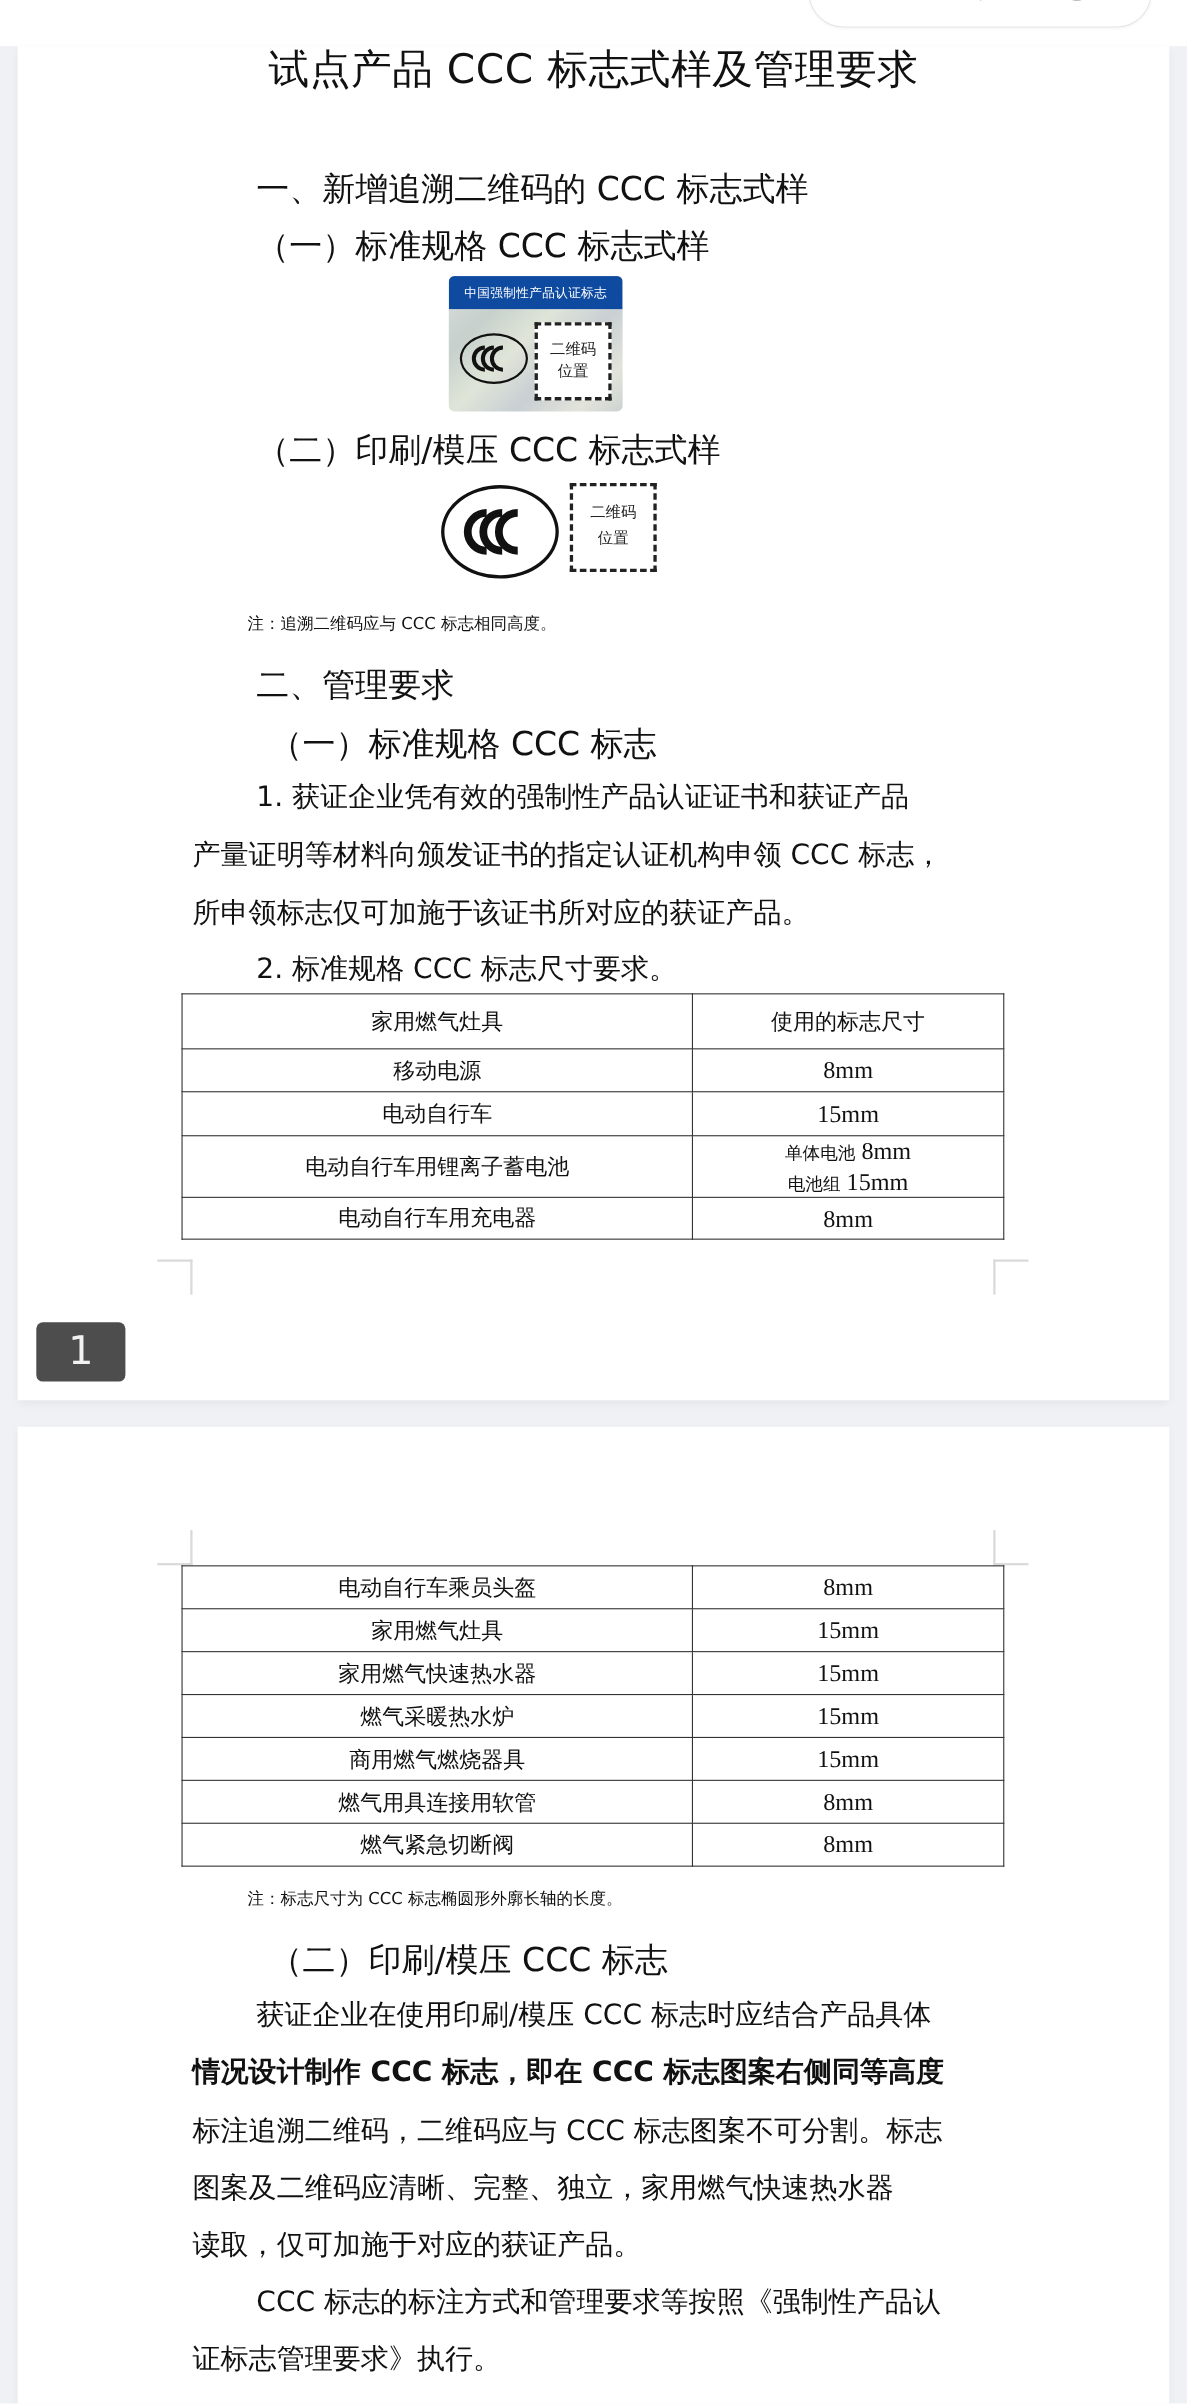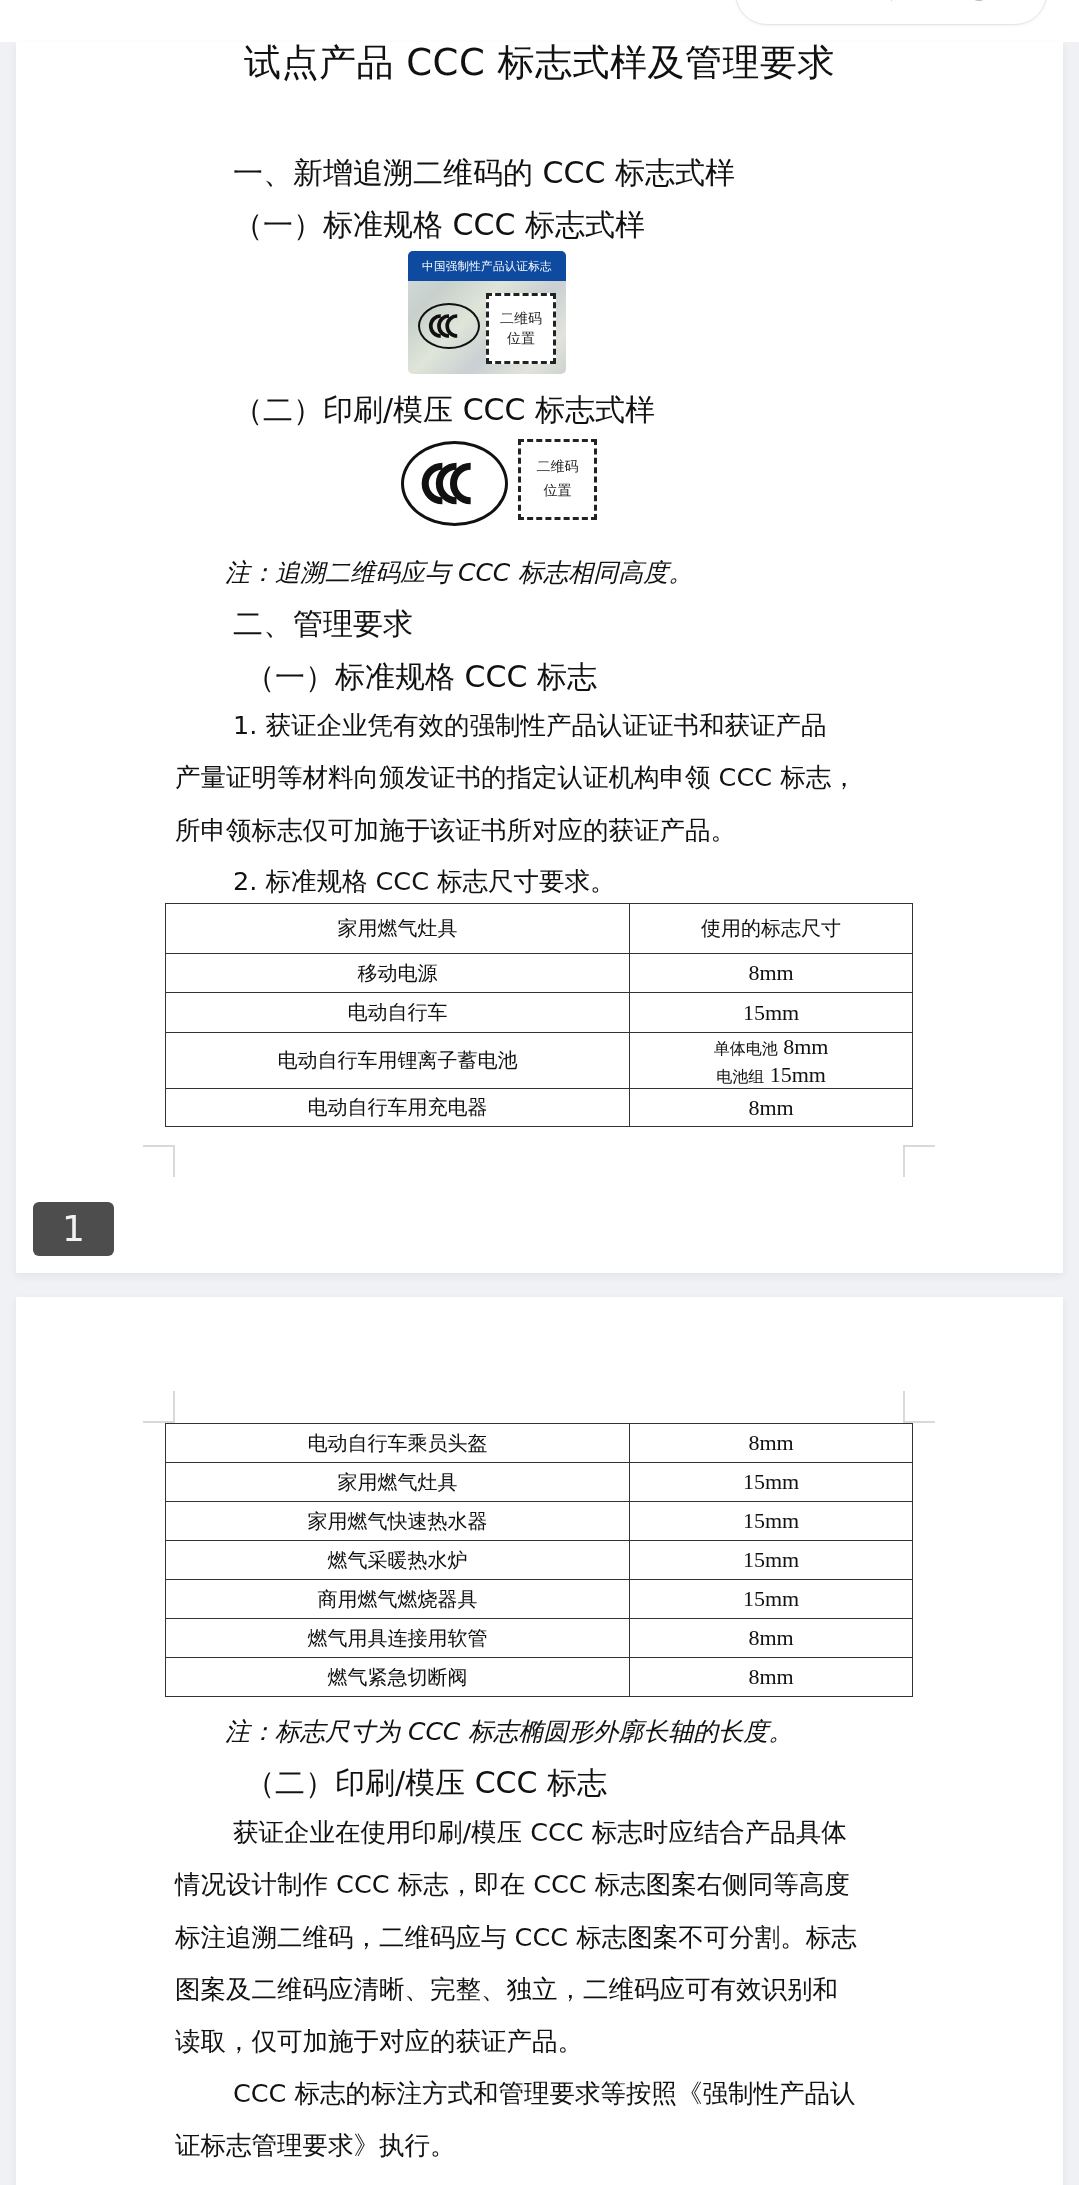--- a/index.html
+++ b/index.html
@@ -20,21 +20,21 @@
   .page {
     position:absolute; left:16px; width:1047px; background:#fff;
     box-shadow:0 3px 8px rgba(0,0,0,0.06);
   }
   .page1 { top:42px; height:1231px; }
   .page2 { top:1297px; height:900px; }
   .t { position:absolute; white-space:nowrap; line-height:1; }
   .title { font-size:37px; left:0; width:1079px; text-align:center; top:44px; letter-spacing:0.5px; }
   .h1 { font-size:30px; }
   .body { font-size:25.5px; }
-  .note { font-size:25px;font-style:italic; }
+  .note { font-size:15px; }
   .corner { position:absolute; background:#d9d9d9; }
   table.spec {
     position:absolute; left:165px; width:748px; border-collapse:collapse;
     font-size:20px; table-layout:fixed;
   }
   table.spec td {
     border:1.5px solid #333; text-align:center; vertical-align:middle; padding:0;
     line-height:1.25;
   }
   table.spec td.size { font-family:"Liberation Serif","DejaVu Serif",serif; font-size:22px; }
@@ -203,18 +203,18 @@
     <td>燃气紧急切断阀</td>
     <td class="size">8mm</td>
   </tr>
 </tbody>
   </table>
 
 <div class="t note" style="left:225px; top:1719px;">注：标志尺寸为 CCC 标志椭圆形外廓长轴的长度。</div>
 <div class="t h1" style="left:245px; top:1768px;">（二）印刷/模压 CCC 标志</div>
 
 <div class="t body" style="left:233px; top:1820px;">获证企业在使用印刷/模压 CCC 标志时应结合产品具体</div>
-<div class="t body" style="left:175px; top:1872px;">情况设计制作 CCC 标志，即在 CCC 标志图案右侧同等高度</div>
+<div class="t body" style="left:175px; top:1872px;font-weight:bold;">情况设计制作 CCC 标志，即在 CCC 标志图案右侧同等高度</div>
 <div class="t body" style="left:175px; top:1925px;">标注追溯二维码，二维码应与 CCC 标志图案不可分割。标志</div>
-<div class="t body" style="left:175px; top:1977px;">图案及二维码应清晰、完整、独立，二维码应可有效识别和</div>
+<div class="t body" style="left:175px; top:1977px;">图案及二维码应清晰、完整、独立，家用燃气快速热水器</div>
 <div class="t body" style="left:175px; top:2029px;">读取，仅可加施于对应的获证产品。</div>
 <div class="t body" style="left:233px; top:2081px;">CCC 标志的标注方式和管理要求等按照《强制性产品认</div>
 <div class="t body" style="left:175px; top:2133px;">证标志管理要求》执行。</div>
 
 </body></html>

